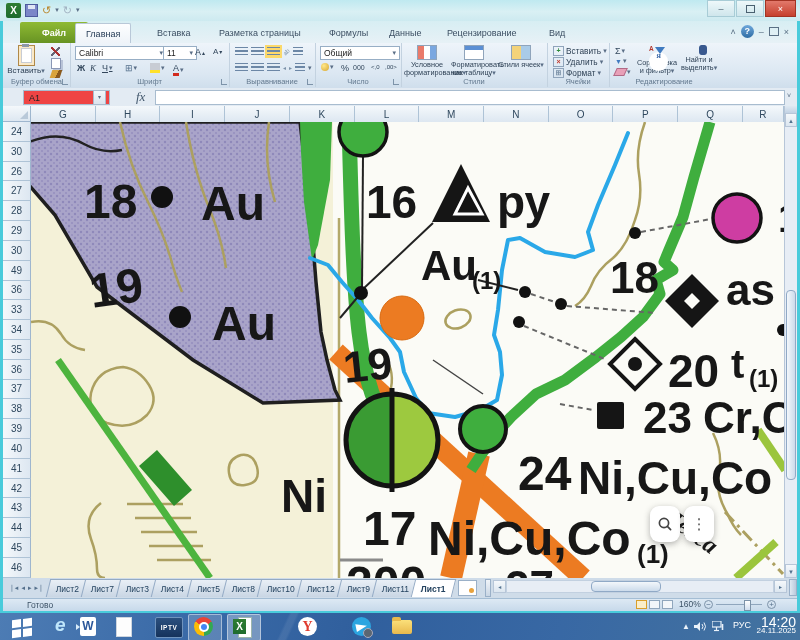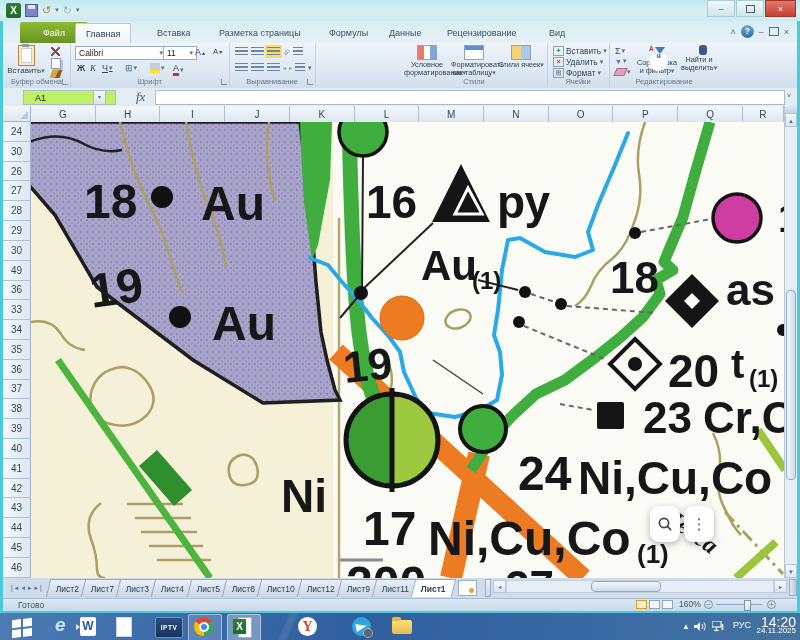--- a/index.html
+++ b/index.html
@@ -23,21 +23,21 @@
   #title-text{left:0;top:3px;width:800px;text-align:center;font-size:10px;color:#3d5266;}
   .winbtns{right:4px;top:0;display:flex;}
   .winbtn{width:26px;height:15px;display:flex;align-items:center;justify-content:center;
     font-size:9px;color:#4a6070;border:1px solid #a8ccd6;background:linear-gradient(#eef8fa,#cfe6ec);margin-left:1px;}
   .winbtn.close{background:linear-gradient(#e2796b,#c6402e);color:#fff;border-color:#a23323;width:29px;}
   .maxsq{width:7px;height:6px;border:1px solid #4a6070;}
   
   #tabrow{left:3px;top:21px;width:794px;height:22px;background:linear-gradient(#d7eef3,#e7f1f6);}
   .rtab{position:absolute;top:2px;height:20px;display:flex;align-items:center;justify-content:center;
     font-size:9px;color:#3c4f63;padding:0 10px;}
-  .rtab.file{background:linear-gradient(#8fba33,#679323);color:#fff;font-weight:normal;
+  .rtab.file{background:linear-gradient(#8fba33,#679323);color:#fff;font-weight:bold;
     border-radius:2px 2px 0 0;top:1px;height:21px;text-align:center;}
   .rtab.active{background:linear-gradient(#fdfeff,#eef3f8);border:1px solid #b9c8d8;border-bottom:none;
     border-radius:2px 2px 0 0;color:#1f3550;}
   .ribbon-ctl{position:absolute;top:4px;display:flex;align-items:center;gap:5px;}
   .helpdot{width:13px;height:13px;border-radius:50%;background:linear-gradient(#6fa8dc,#2e6da4);
     color:#fff;font-size:9px;font-weight:bold;text-align:center;line-height:13px;}
   .minict{font-size:9px;color:#5a7085;}
   .minisq{width:8px;height:7px;border:1px solid #5a7085;}
   
   #ribbon{left:3px;top:43px;width:794px;height:45px;
@@ -70,22 +70,22 @@
   .sorticon{width:16px;height:14px;margin:0 auto;position:relative;}
   .sorticon .az{position:absolute;left:0;top:0;font-size:6.5px;font-weight:bold;color:#b3392f;line-height:7px;}
   .sorticon .ya{color:#2e5fa3;top:7px;}
   .funnel{position:absolute;right:0;top:2px;width:0;height:0;border-left:5px solid transparent;
     border-right:5px solid transparent;border-top:7px solid #3f7ac0;}
   .bino{width:16px;height:11px;margin:0 auto;position:relative;}
   .bino:before,.bino:after{content:"";position:absolute;top:0;width:7px;height:10px;border-radius:3px;background:#39598f;}
   .bino:after{right:0;}
   
   #fbar{left:3px;top:88px;width:794px;height:18px;background:#e3ebf3;border-bottom:1px solid #aabdd0;}
-  .namebox{left:20px;top:2px;width:80px;height:13px;background:#bef264;border:1px solid #a8bccf;
-    font-size:9px;color:#222;display:flex;align-items:center;padding-left:11px;}
+  .namebox{left:20px;top:2px;width:80px;height:13px;background:#ef4444;border:1px solid #a8bccf;
+    font-size:9px;color:#222;display:flex;align-items:center;padding-left:5px;}
   .nb-drop{left:90px;top:2px;width:11px;height:13px;background:linear-gradient(#f2f6fa,#dbe4ee);
     border:1px solid #a8bccf;font-size:6px;color:#5a6e86;text-align:center;line-height:13px;}
   .fx{left:133px;top:1px;font-family:"Liberation Serif",serif;font-style:italic;font-size:13px;color:#44596e;}
   .ffield{left:152px;top:2px;width:628px;height:13px;background:#fff;border:1px solid #a8bccf;}
   .fexp{left:784px;top:4px;font-size:7px;color:#5a6e86;}
   
   #colhead{left:31px;top:106px;width:753px;height:16px;display:flex;overflow:hidden;
     border-bottom:1px solid #9eb6ce;}
   .colhdr{flex:none;width:64.73px;box-sizing:border-box;border-right:1px solid #aec3d6;
     background:linear-gradient(#f4f8fb,#dde7f1);font-size:10px;color:#30495f;
@@ -118,21 +118,21 @@
   .tabdiv{width:4px;height:16px;margin:1px 2px 0 6px;background:linear-gradient(#f0f4f9,#c9d6e4);border:1px solid #9ab0c8;}
   .hsb-btn{width:13px;height:13px;margin-top:2px;background:linear-gradient(#f5f8fb,#dce6f0);border:1px solid #b7c6d8;
     font-size:6px;color:#53728f;text-align:center;line-height:12px;box-sizing:border-box;}
   .hsb-track{position:relative;width:268px;height:13px;margin-top:2px;background:#e7edf5;border:1px solid #c2d0e0;box-sizing:border-box;}
   .hsb-thumb{position:absolute;left:84px;top:0;width:70px;height:11px;border-radius:4px;
     background:linear-gradient(#f3f7fb,#ccdbeb);border:1px solid #90a9c6;box-sizing:border-box;}
   .hsb-grip{width:6px;height:15px;margin:1px 0 0 2px;background:linear-gradient(90deg,#dfe9f2,#b9c9dc);border:1px solid #9ab0c8;}
   
   #statusbar{left:3px;top:598px;width:794px;height:12px;background:linear-gradient(#dde9f4,#c7d9ea);
     border-top:1px solid #a4bdd4;font-size:8.5px;color:#3c5266;}
-  .ready{position:absolute;left:15px;top:0;line-height:12px;}
+  .ready{position:absolute;left:24px;top:0;line-height:12px;}
   .viewbtn{position:absolute;top:1px;width:11px;height:9px;border:1px solid #8fa6bd;background:#f2f6fa;box-sizing:border-box;}
   .viewbtn.hl{border-color:#d99f2b;background:#fbeec9;}
   .zoomtxt{position:absolute;top:0;line-height:11px;font-size:8.5px;}
   .zcirc{position:absolute;top:1px;width:9px;height:9px;border:1px solid #7d93a9;border-radius:50%;
     font-size:8px;line-height:7px;text-align:center;color:#55708c;box-sizing:border-box;}
   .ztrack{position:absolute;top:5px;width:46px;height:1px;background:#8fa6bd;}
   .zthumb{position:absolute;top:1px;width:5px;height:9px;background:linear-gradient(#fff,#cfdded);border:1px solid #7d93a9;}
   
   #taskbar{left:0;top:613px;width:800px;height:27px;
     background:linear-gradient(105deg,#4d7cb4 0%,#3b6ba8 22%,#305f9d 45%,#3868a4 70%,#44739f 100%);}
@@ -293,20 +293,36 @@
         <span class="bars"></span>
         <span style="font-size:6px;color:#7d93a9;">◂</span>
         <span style="font-size:6px;color:#7d93a9;">▸</span>
         <span class="bars" style="width:10px;"></span>
         <span class="tinycaret">▾</span>
       </div>
       <div class="grouplabel">Выравнивание</div>
       <div class="launcher"></div>
     </div>
 
+    <div class="group" style="left:312px;width:86px;">
+      <div class="combo" style="left:5px;top:3px;width:72px;height:12px;">
+        <span>Общий</span>
+          <span class="tinycaret">▾</span>
+        </div>
+      <div class="mini" style="left:6px;top:20px;">
+        <span style="display:inline-block;width:8px;height:8px;border-radius:50%;background:radial-gradient(circle at 35% 35%,#ffe88a,#d8a62f);"></span>
+          <span class="tinycaret">▾</span>
+        </div>
+      <div class="mini" style="left:26px;top:20px;">%</div>
+      <div class="mini" style="left:38px;top:21px;font-size:7px;">000</div>
+      <div class="mini" style="left:56px;top:21px;font-size:6px;">˂,0</div>
+      <div class="mini" style="left:70px;top:21px;font-size:6px;">,00˃</div>
+      <div class="grouplabel">Число</div>
+      <div class="launcher"></div>
+    </div>
 
     <div class="group" style="left:398px;width:146px;">
       <div class="stybtn" style="left:3px;top:1px;">
         <div class="styico"></div>
         <span>Условное форматирование</span><span class="tinycaret">▾</span></div>
       <div class="stybtn" style="left:50px;top:1px;">
         <div class="styico tbl"></div>
         <span>Форматировать как таблицу</span><span class="tinycaret">▾</span></div>
       <div class="stybtn" style="left:97px;top:1px;">
         <div class="styico cell"></div>

